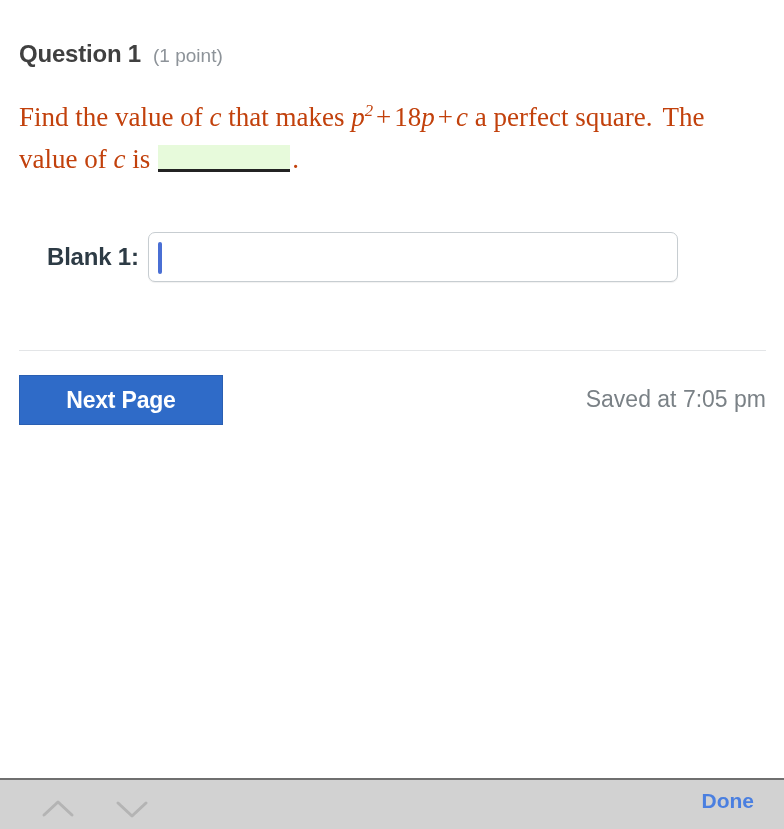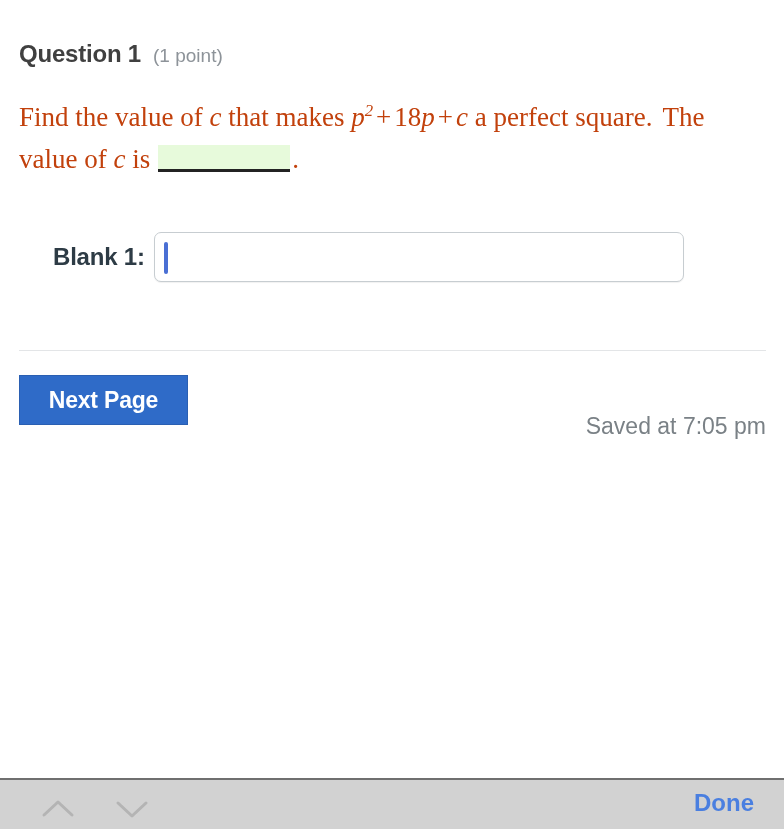--- a/index.html
+++ b/index.html
@@ -88,21 +88,21 @@
     height: 24px;
     background: #e7fadb;
     border-bottom: 3px solid #232323;
     vertical-align: -4px;
     margin: 0 2px 0 8px;
   }
 
   
   .blank-row {
     position: absolute;
-    left: 53px;
+    left: 47px;
     top: 232px;
     display: flex;
     align-items: center;
   }
   .blank-label {
     font-family: "Liberation Sans", sans-serif;
     font-size: 24px;
     font-weight: bold;
     color: #2d3b45;
     margin-right: 9px;
@@ -143,21 +143,21 @@
     top: 350px;
     width: 747px;
     height: 1px;
     background: #e3e5e7;
   }
 
   .next-page-button {
     position: absolute;
     left: 19px;
     top: 375px;
-    width: 169px;
+    width: 204px;
     height: 50px;
     background: #2f6bc8;
     border: 1px solid #2a5fb2;
     color: #ffffff;
     font-family: "Liberation Sans", sans-serif;
     font-size: 23px;
     font-weight: bold;
     letter-spacing: -0.2px;
     display: flex;
     align-items: center;
@@ -167,21 +167,20 @@
   }
 
   .saved-status {
     position: absolute;
     right: 18px;
     top: 386px;
     font-family: "Liberation Sans", sans-serif;
     font-size: 23px;
     color: #7a8186;
     white-space: nowrap;
-    margin-top: 27px;
   }
 
   
   .accessory-bar {
     position: absolute;
     left: 0;
     top: 778px;
     width: 784px;
     height: 51px;
     background: #d2d2d2;
@@ -196,21 +195,21 @@
     cursor: pointer;
   }
   .chev-prev { left: 36px; }
   .chev-next { left: 110px; }
   .chev svg { display: block; }
   .done-button {
     position: absolute;
     right: 30px;
     top: 9px;
     font-family: "Liberation Sans", sans-serif;
-    font-size: 24px;
+    font-size: 21px;
     font-weight: bold;
     color: #4a7fe0;
     cursor: pointer;
     white-space: nowrap;
   }
 </style>
 </head>
 <body>
 
 <div class="quiz-body">

